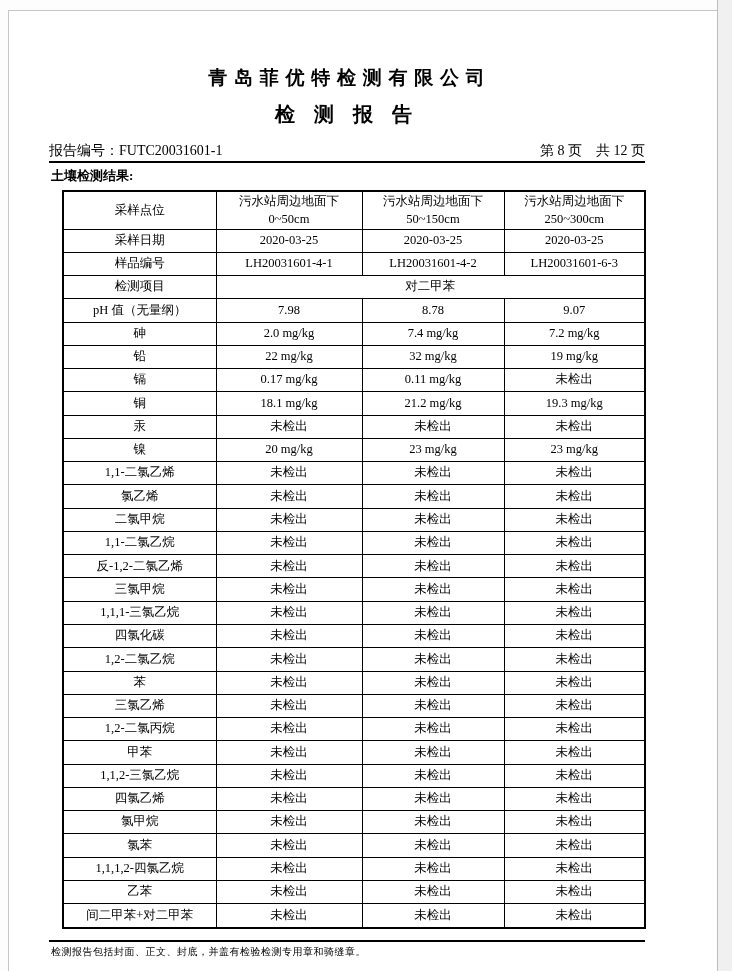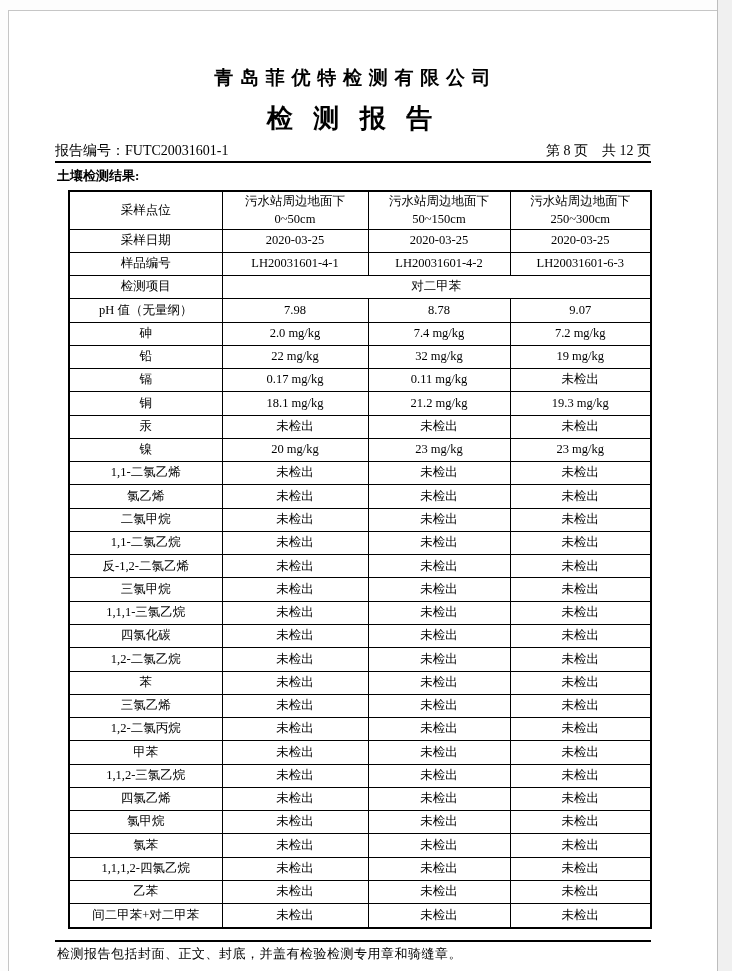--- a/index.html
+++ b/index.html
@@ -21,32 +21,32 @@
   }
 
   .page {
     position: absolute; left: 8px; top: 10px;
     width: 709px; height: 961px;
     background: #ffffff;
     border-top: 1px solid #c6c6c6;
     border-left: 1px solid #c6c6c6;
   }
 
-  .content { position: absolute; left: 46px; top: 0; width: 596px; height: 961px; }
+  .content { position: absolute; left: 40px; top: 0; width: 596px; height: 961px; }
 
   .company {
     position: absolute; top: 54px; width: 100%;
     text-align: center;
     font-size: 19px; font-weight: bold; letter-spacing: 1px;
     white-space: nowrap;
   }
   .report-title {
     position: absolute; top: 90px; width: 100%;
     text-align: center;
-    font-size: 26px; font-weight: bold; letter-spacing: 7px;
+    font-size: 20px; font-weight: bold; letter-spacing: 7px;
     white-space: nowrap;
   }
   .meta-line {
     position: absolute; top: 131px; width: 100%;
     display: flex; justify-content: space-between; align-items: baseline;
     font-size: 14px;
   }
   .rule-top { position: absolute; top: 150px; width: 100%; border-top: 2px solid #000; }
   .section-label { position: absolute; top: 156px; left: 2px; font-size: 13px; font-weight: bold; }
 
@@ -64,21 +64,21 @@
     overflow: hidden; white-space: nowrap;
   }
   col.c-label { width: 153px; }
   col.c-v1 { width: 146px; }
   col.c-v2 { width: 142px; }
   col.c-v3 { width: 141px; }
   tr.row-tall { height: 38px; margin-top: 16px; }
   tr.row-tall td { line-height: 1.45; }
 
   .rule-bottom { position: absolute; top: 929px; width: 100%; border-top: 2px solid #000; }
-  .footer-note { position: absolute; top: 934px; left: 2px; font-size: 13px; letter-spacing: 0.5px; }
+  .footer-note { position: absolute; top: 934px; left: 2px; font-size: 10px; letter-spacing: 0.5px; }
 </style>
 </head>
 <body>
 
 <div class="viewport">
   <div class="scroll-band"></div>
 
   <div class="page">
     <div class="content">
 

